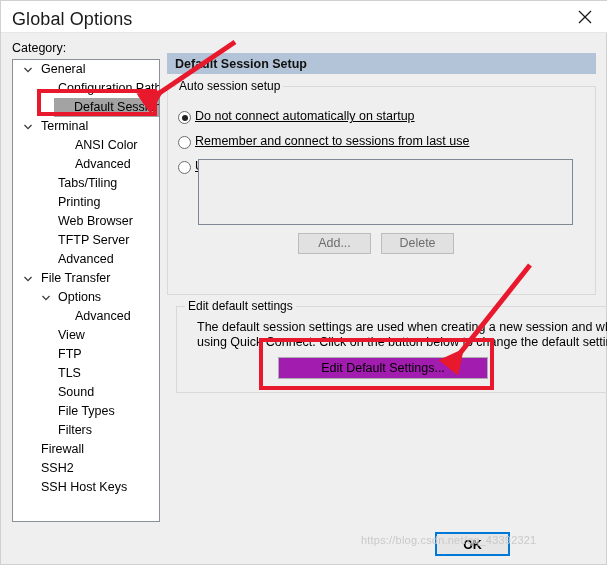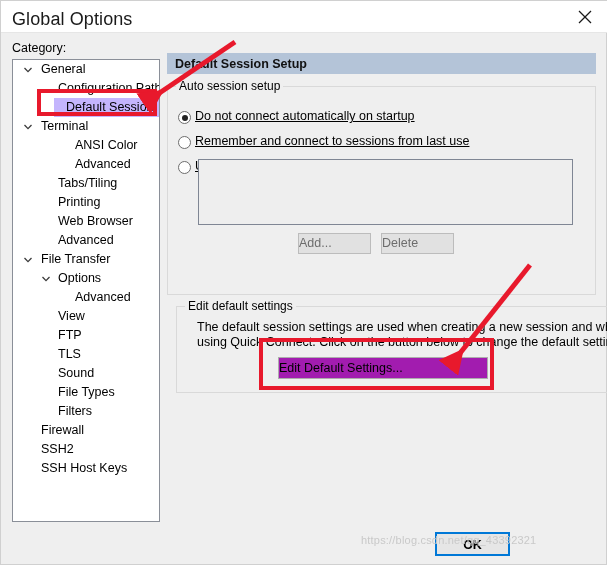--- a/index.html
+++ b/index.html
@@ -80,22 +80,22 @@
     font-size: 12.5px;
     white-space: nowrap;
     color: #000;
   }
   .tree-row .label {
     position: absolute;
     top: 0;
     white-space: nowrap;
   }
   .tree-row.selected .label {
-    background: #c4b5fd;
-    padding: 0 12px;
+    background: #a3a3a3;
+    padding: 0 20px;
     margin-left: -4px;
   }
   .chev {
     position: absolute;
     top: 5px;
     width: 10px; height: 10px;
   }
   .chev svg { display: block; }
 
   
@@ -196,21 +196,21 @@
     box-sizing: border-box;
   }
 
   
   .btn {
     background: #e1e1e1;
     border: 1px solid #bcbcbc;
     box-sizing: border-box;
     font-size: 12.5px;
     color: #6d6d6d;
-    text-align: left;
+    text-align: center;
     white-space: nowrap;
     font-family: "Liberation Sans", sans-serif;
   }
   #btn-add {
     position: absolute;
     left: 130px; top: 146px;
     width: 73px; height: 21px;
     line-height: 19px;
   }
   #btn-delete {
@@ -343,20 +343,23 @@
         <span class="label">Advanced</span>
       </div>
       <div class="tree-row lvl1">
         <span class="label">Tabs/Tiling</span>
       </div>
       <div class="tree-row lvl1">
         <span class="label">Printing</span>
       </div>
       <div class="tree-row lvl1">
         <span class="label">Web Browser</span>
+      </div>
+      <div class="tree-row lvl1">
+        <span class="label">TFTP Server</span>
       </div>
       <div class="tree-row lvl1">
         <span class="label">Advanced</span>
       </div>
       <div class="tree-row lvl0">
         <span class="chev">
           <svg width="10" height="10" viewBox="0 0 10 10">
             <path d="M1.5 3 L5 6.6 L8.5 3" fill="none" stroke="#3a3a3a" stroke-width="1.3"></path>
           </svg>
         </span>

